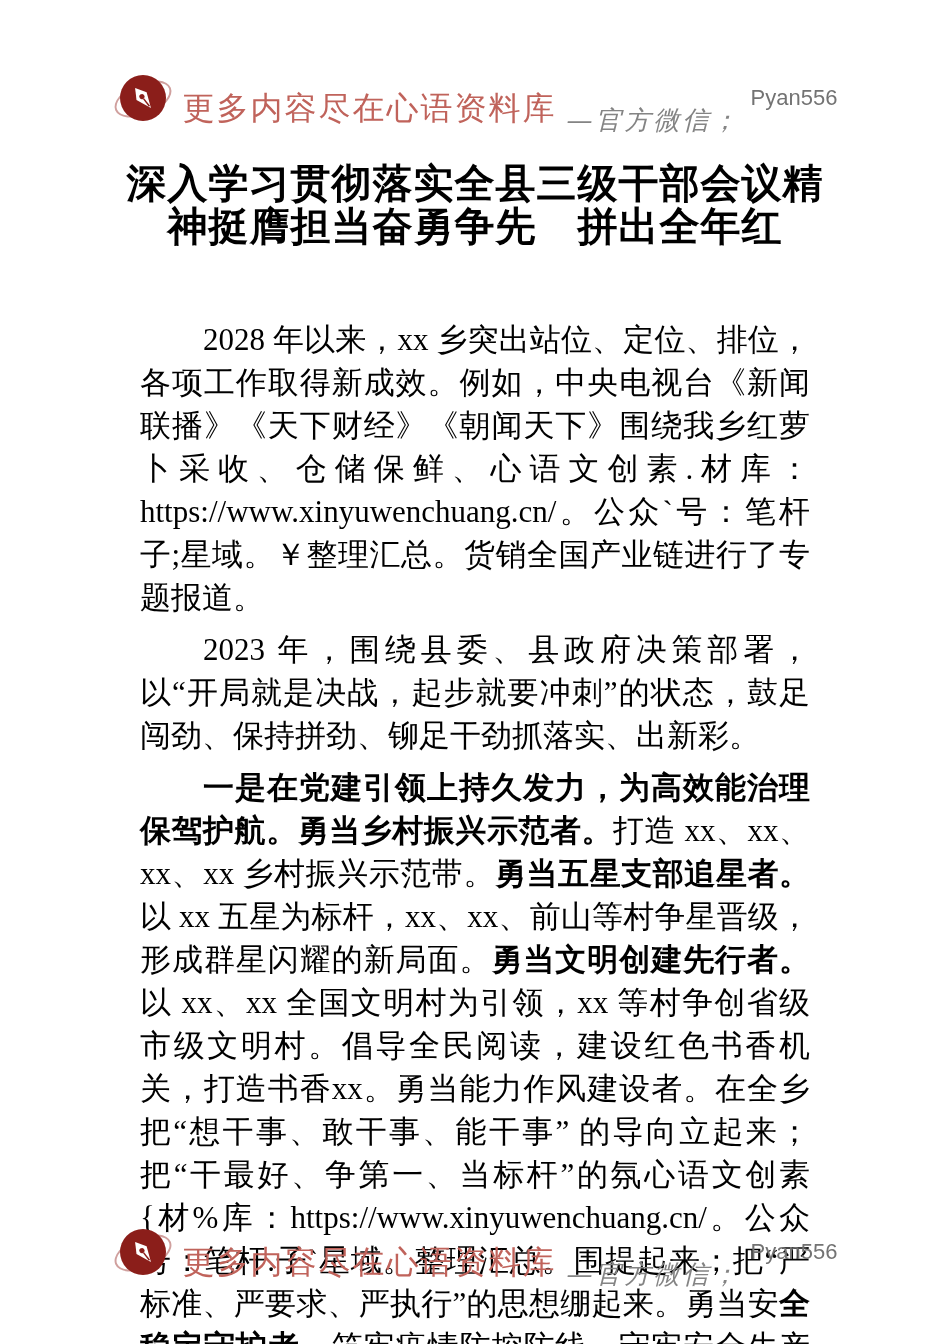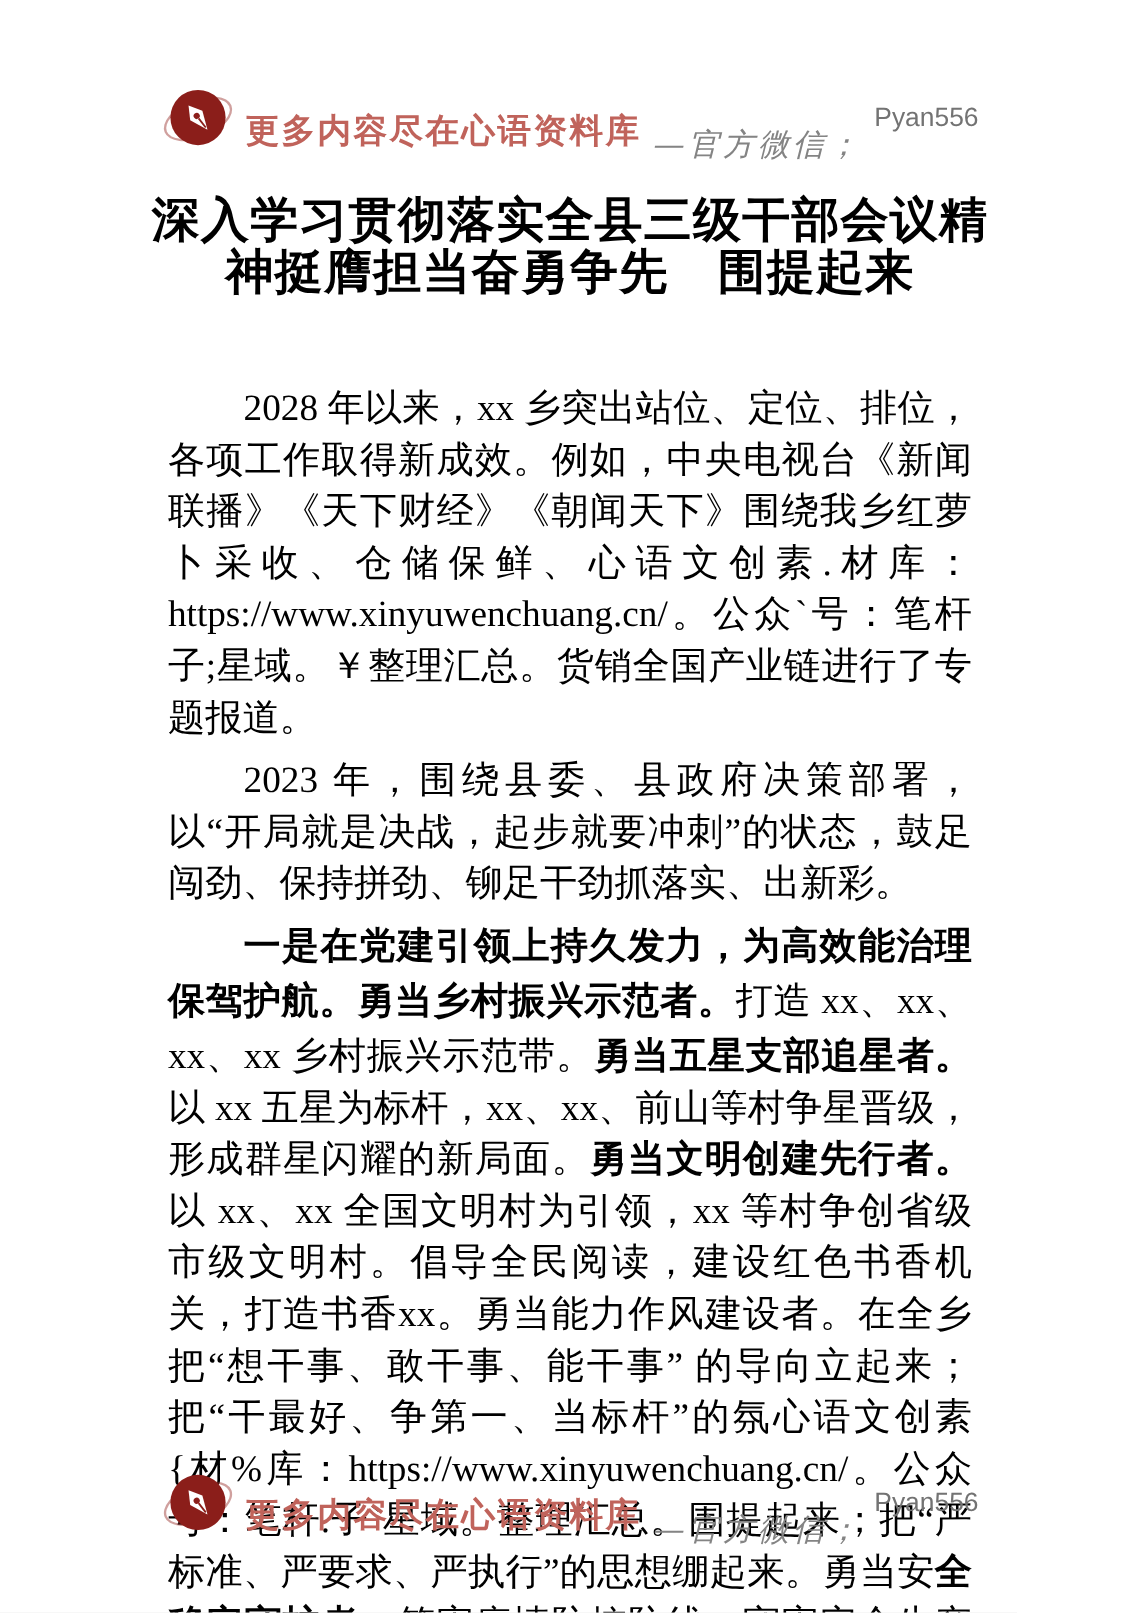--- a/index.html
+++ b/index.html
@@ -24,21 +24,21 @@
     position:absolute;left:0;top:12px;width:56px;height:28px;
     border:2px solid rgba(150,45,40,0.45);border-radius:50%;
     transform:rotate(-22deg);
   }
   .logo-circle{
     position:absolute;left:7px;top:4px;width:46px;height:46px;border-radius:50%;
     background:#8b1e1a;display:flex;align-items:center;justify-content:center;
   }
   .logo-circle svg{transform:rotate(-38deg);}
   .wm-main{
-    font-size:28px;font-weight:bold;letter-spacing:2px;color:#c0635b;
+    font-size:32px;font-weight:normal;letter-spacing:2px;color:#c0635b;
     font-family:"Liberation Serif","DejaVu Serif",serif;
     margin-top:21px;
   }
   .wm-label{
     font-size:26px;color:#848484;font-style:italic;letter-spacing:3px;
     font-family:"DejaVu Serif","Liberation Serif",serif;
     margin-top:45px;
   }
   .wm-account{
     font-size:22px;color:#737373;
@@ -54,21 +54,21 @@
   }
   
   .doc-body{
     margin:70px 140px 0 140px;
     font-size:31px;line-height:43px;
     text-align:justify;
   }
   .para{margin:0 0 9px 0;text-indent:63px;}
   .seg-normal{font-family:"Liberation Serif","DejaVu Serif",serif;}
   .seg-hei{
-    font-family:Liberation Mono, monospace;
+    font-family:Liberation Serif, serif;
     font-weight:bold;
   }
   .seg-hei-strong{
     font-family:"Liberation Sans","DejaVu Sans",sans-serif;
     font-weight:900;
     margin-top:32px;
   }
 </style>
 </head>
 <body>
@@ -86,21 +86,21 @@
         </svg>
       </span>
     </span>
     <span class="wm-main">更多内容尽在心语资料库</span>
     <span class="wm-label">—官方微信；</span>
     <span class="wm-account">Pyan556</span>
   </div>
 
   <div class="doc-title">
     <div>深入学习贯彻落实全县三级干部会议精</div>
-    <div>神挺膺担当奋勇争先　围提起来</div>
+    <div>神挺膺担当奋勇争先　拼出全年红</div>
   </div>
 
   <div class="doc-body">
       <p class="para"><span class="seg-normal">2028 年以来，xx 乡突出站位、定位、排位，各项工作取得新成效。例如，中央电视台《新闻联播》《天下财经》《朝闻天下》围绕我乡红萝卜采收、仓储保鲜、心语文创素.材库：https://www.xinyuwenchuang.cn/。公众`号：笔杆子;星域。￥整理汇总。货销全国产业链进行了专题报道。</span></p>
       <p class="para"><span class="seg-normal">2023 年，围绕县委、县政府决策部署，以“开局就是决战，起步就要冲刺”的状态，鼓足闯劲、保持拼劲、铆足干劲抓落实、出新彩。</span></p>
       <p class="para"><span class="seg-hei">一是在党建引领上持久发力，为高效能治理保驾护航。</span><span class="seg-hei-strong">勇当乡村振兴示范者。</span><span class="seg-normal">打造 xx、xx、xx、xx 乡村振兴示范带。</span><span class="seg-hei-strong">勇当五星支部追星者。</span><span class="seg-normal">以 xx 五星为标杆，xx、xx、前山等村争星晋级，形成群星闪耀的新局面。</span><span class="seg-hei-strong">勇当文明创建先行者。</span><span class="seg-normal">以 xx、xx 全国文明村为引领，xx 等村争创省级市级文明村。倡导全民阅读，建设红色书香机关，打造书香xx。勇当能力作风建设者。在全乡把“想干事、敢干事、能干事” 的导向立起来；把“干最好、争第一、当标杆”的氛心语文创素{材%库：https://www.xinyuwenchuang.cn/。公众号：笔杆.子`星域。整理汇总。围提起来；把“严标准、严要求、严执行”的思想绷起来。勇当安</span><span class="seg-hei-strong">全稳定守护者。</span><span class="seg-normal">筑牢疫情防控防线，守牢安全生产底线，紧扣平安稳定主线，拉紧纪律警戒红线。</span></p>
     </div>
 
   <div class="watermark footer">
     <span class="logo">

